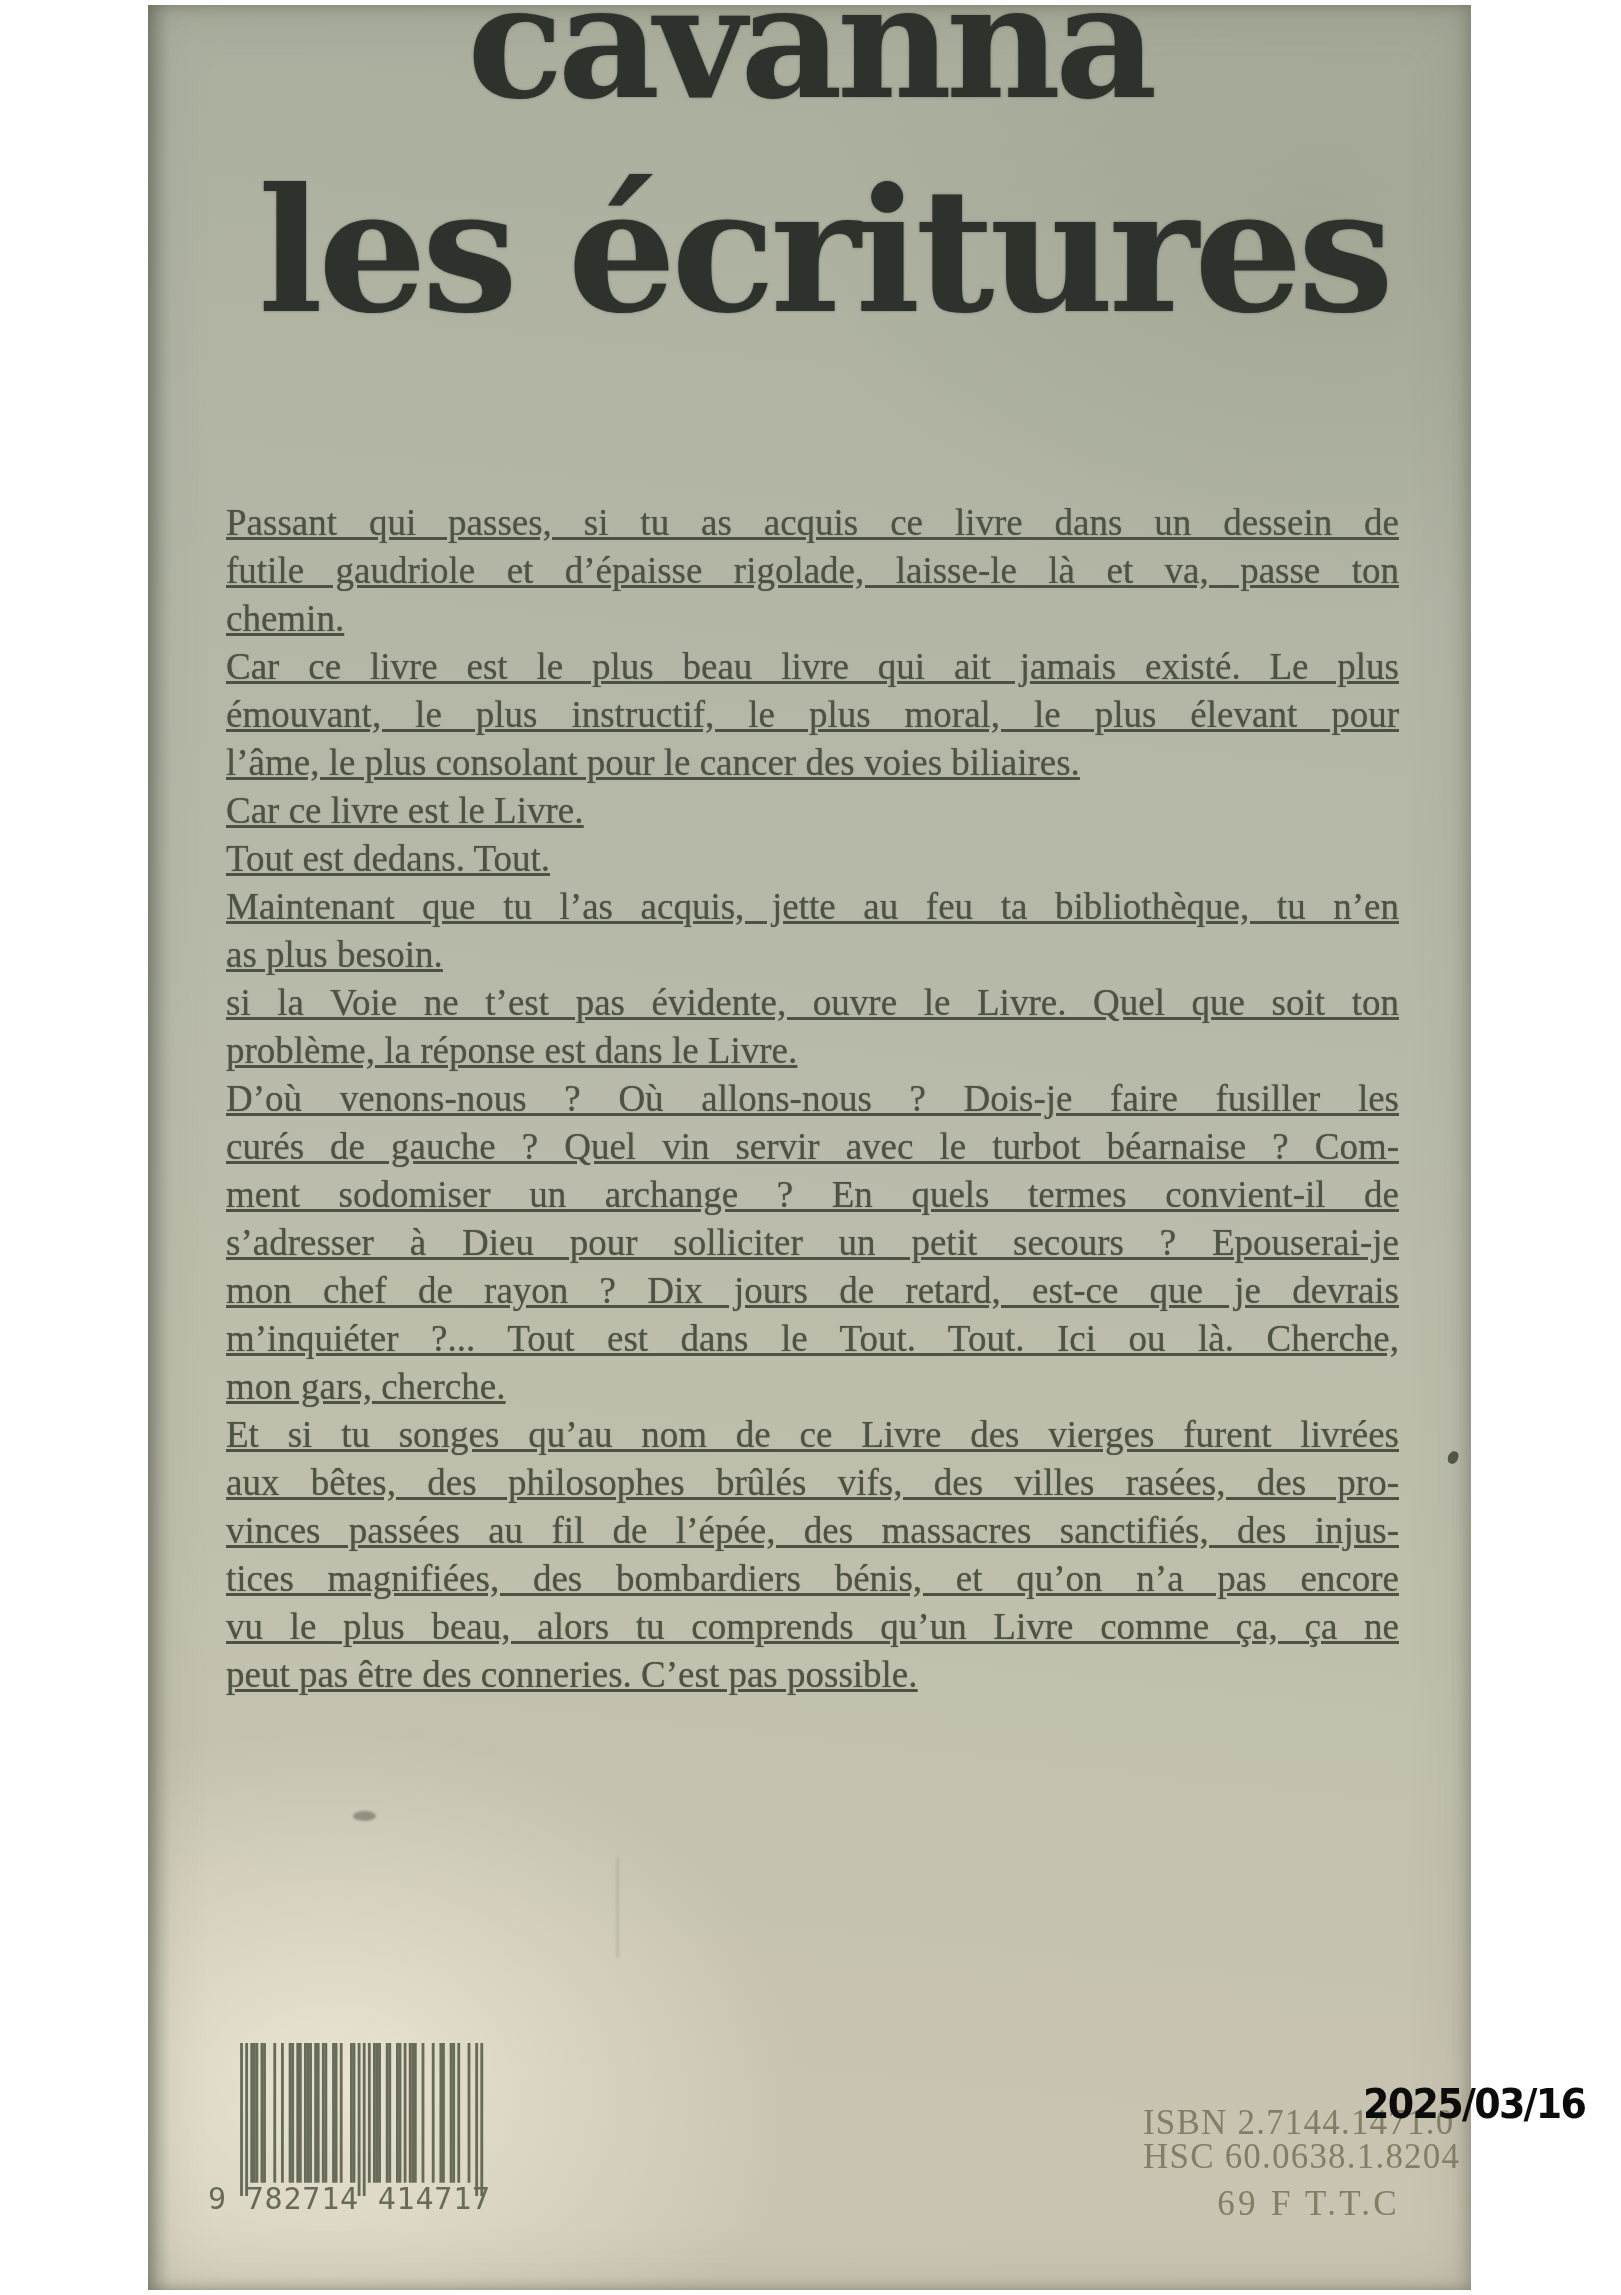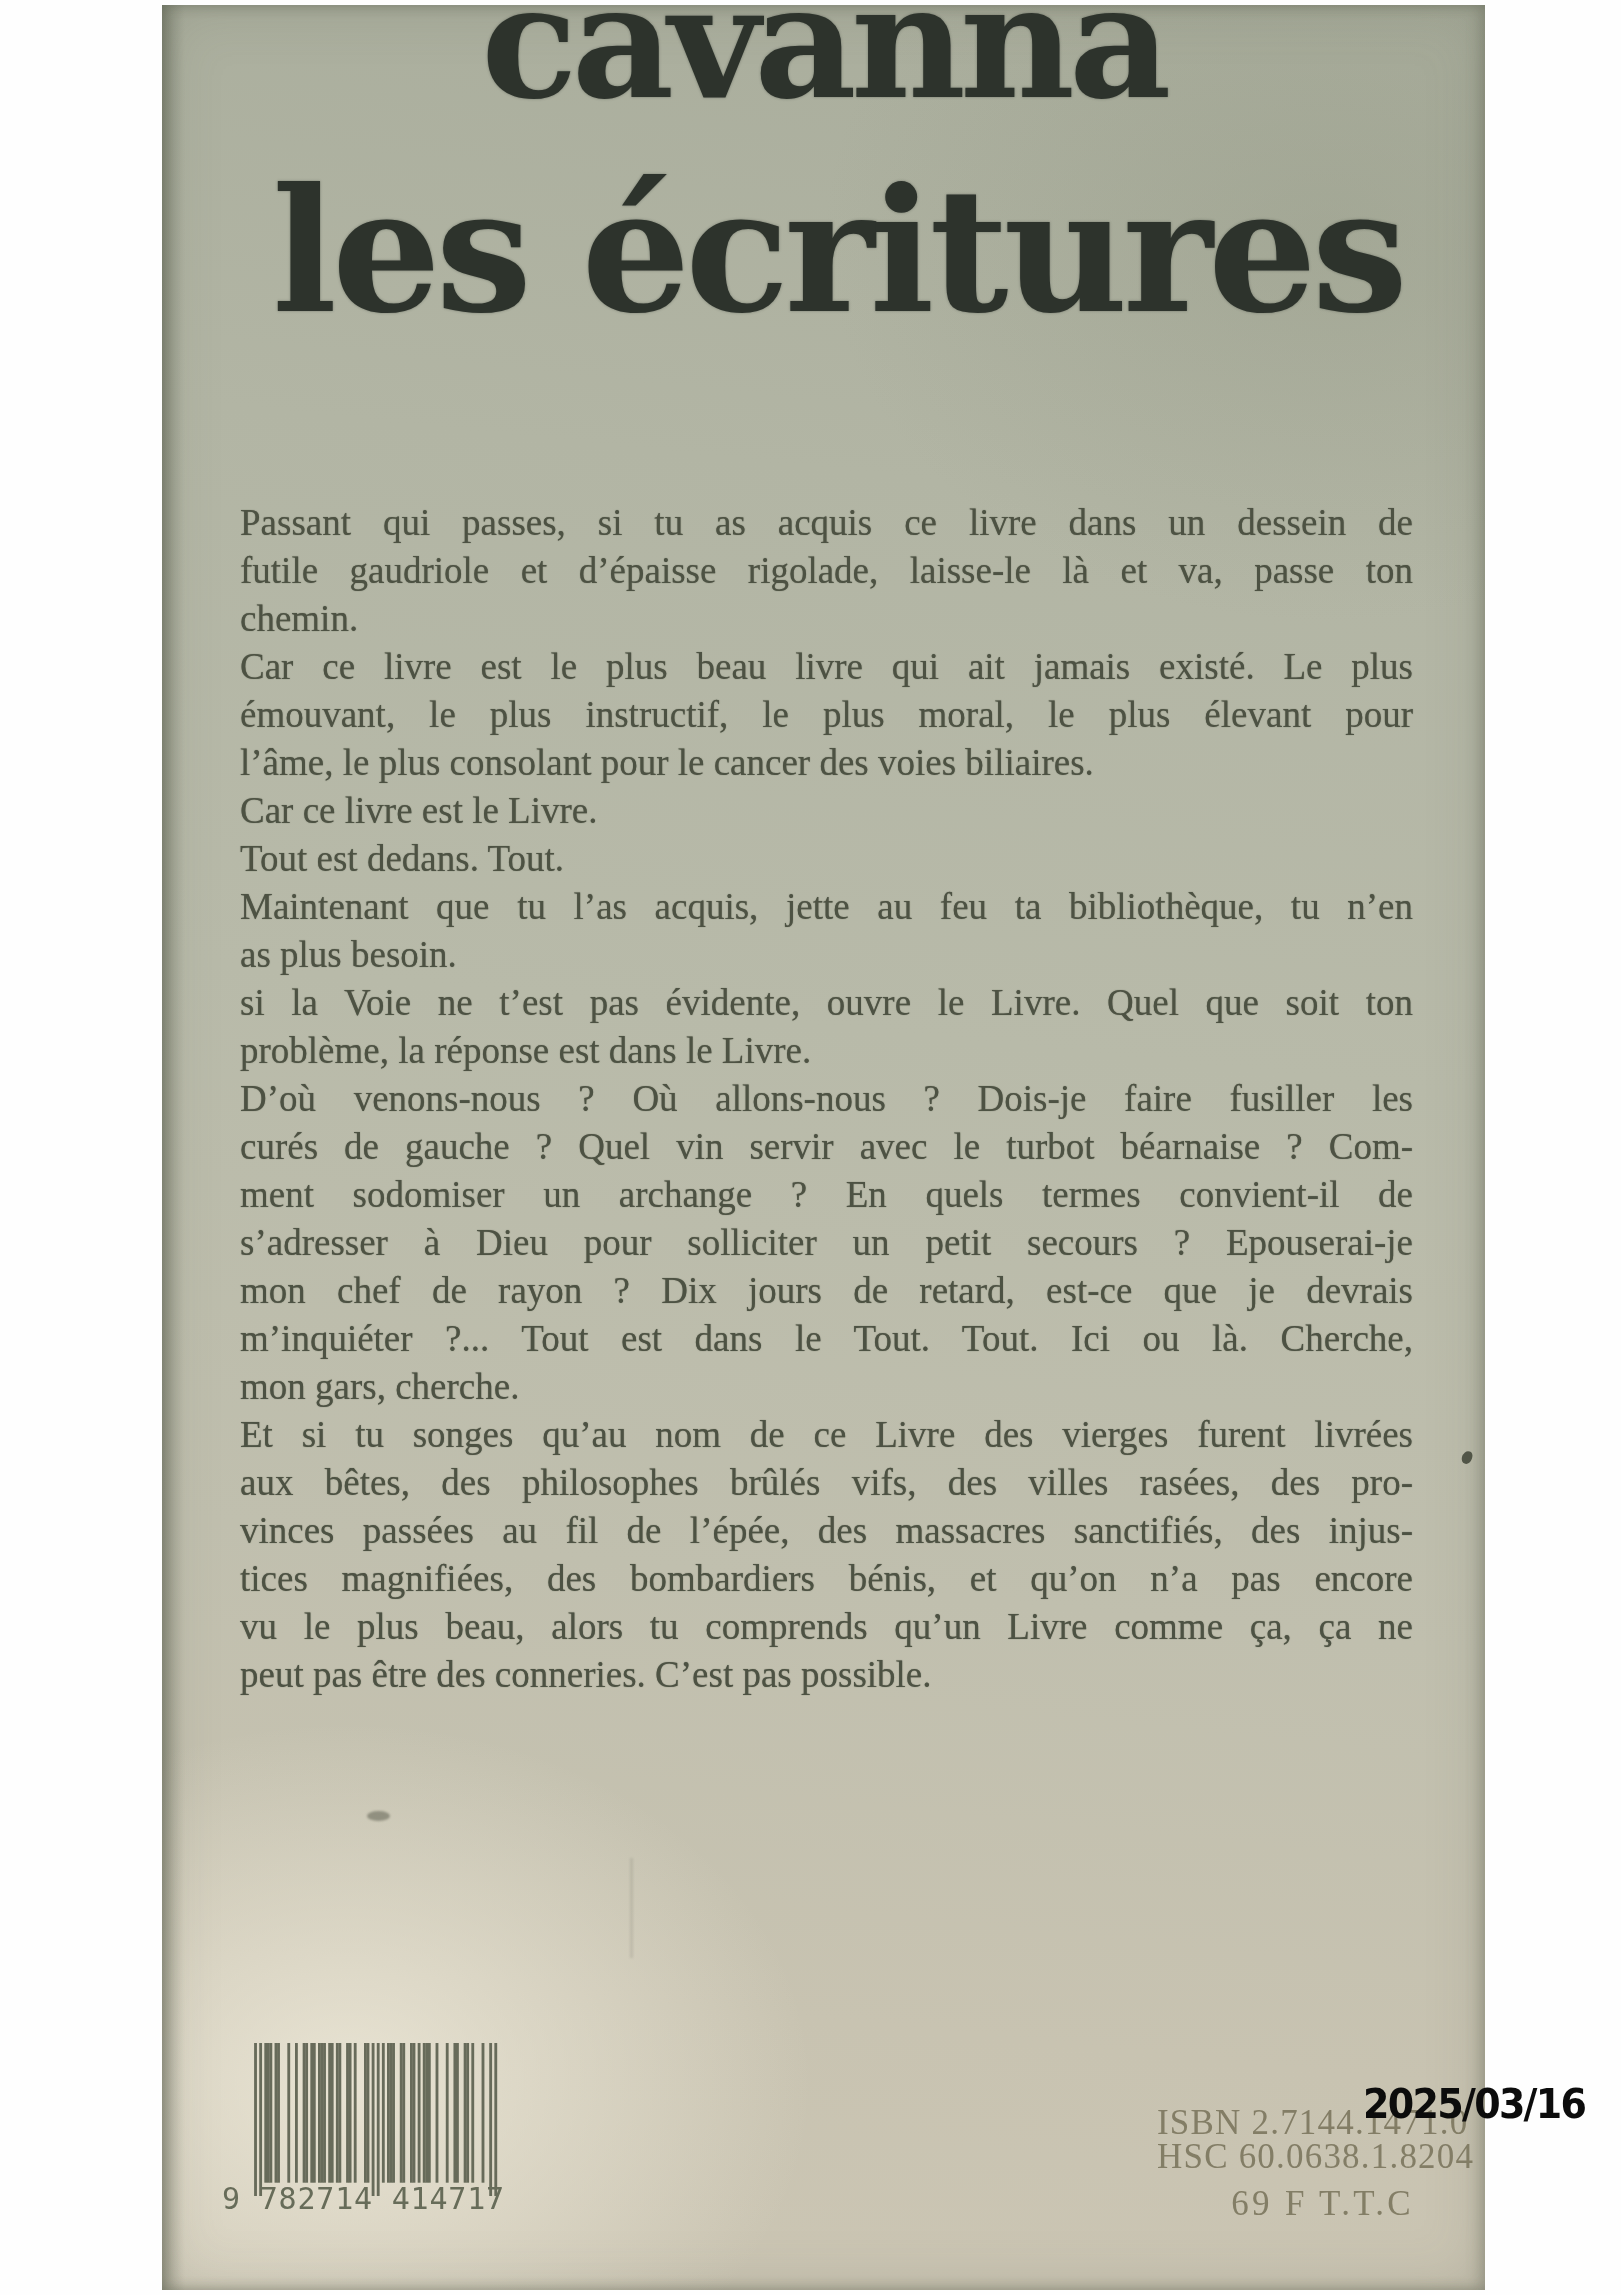--- a/index.html
+++ b/index.html
@@ -2,21 +2,21 @@
 <html style="font-size:13.3px"><head>
 <meta charset="utf-8">
 <style>
   html,body{margin:0;padding:0;background:#ffffff;}
   .page{
     position:relative;width:1621px;height:2295px;background:#fefefe;overflow:hidden;
     font-family:"Liberation Serif", serif;
   }
   
   .cover{
-    position:absolute;left:162px;top:5px;width:1323px;height:2285px;
+    position:absolute;left:148px;top:5px;width:1323px;height:2285px;
     background:
       radial-gradient(750px 583px at 14% 91%, rgba(240,235,219,.8), rgba(240,235,219,0) 62%),
       radial-gradient(917px 708px at 88% 10%, rgba(140,146,126,.30), rgba(140,146,126,0) 55%),
       linear-gradient(186deg,#a9ad9c 0%,#b2b5a4 22%,#b8baa9 45%,#c0bfae 68%,#c8c3b1 86%,#ccc6b4 100%);
     box-shadow:
       inset 0 0 58px rgba(90,95,80,.22),
       inset -5.8px 0 13.3px rgba(85,90,74,.30),
       inset 5.8px 0 11.7px rgba(80,85,70,.28);
   }
   .cover:after{ 
@@ -30,21 +30,21 @@
     color:#2d332c;text-shadow:0 0 2.5px rgba(45,51,44,.45);white-space:nowrap;
   }
   .t1{top:-56px;font-size:158px;letter-spacing:-5.8px;}
   .t2{top:145px;font-size:171px;letter-spacing:-5px;padding-left:28px;}
   
   .body-text{
     position:absolute;left:78px;top:494px;width:1173px;
     font-size:37px;line-height:48px;color:#4d5243;
     text-shadow:0 0 1.1px rgba(77,82,67,.75);
   }
-  .bt-line{text-align:justify;text-align-last:justify;white-space:normal;}
+  .bt-line{text-align:justify;text-align-last:justify;white-space:normal;text-decoration:underline;}
   .bt-line.last{text-align-last:auto;}
   
   .credit{
     position:absolute;left:0;right:0;top:1902px;text-align:center;
     font-size:27.5px;color:#565b49;letter-spacing:0.4px;
     text-shadow:0 0 1.2px rgba(86,91,73,.6);
   }
   
   .barcode{position:absolute;left:92px;top:2038px;width:243px;height:178px;}
   .barcode svg{position:absolute;left:0;top:0;filter:blur(0.6px);opacity:.88;overflow:visible;}

